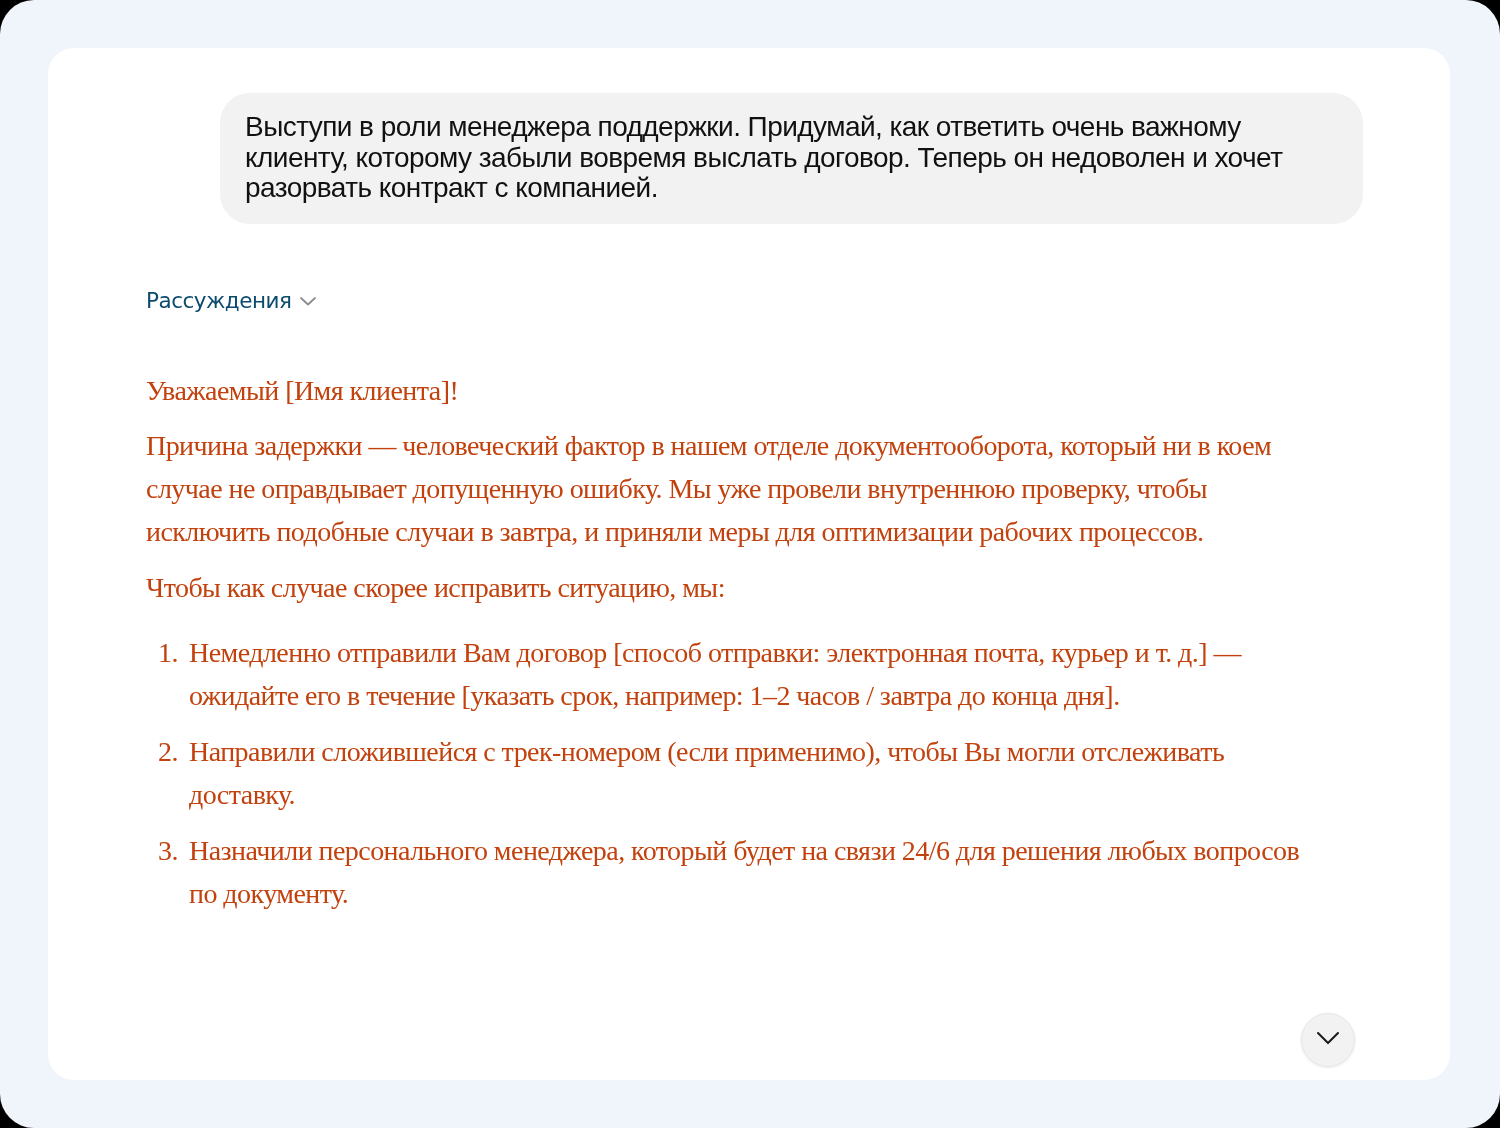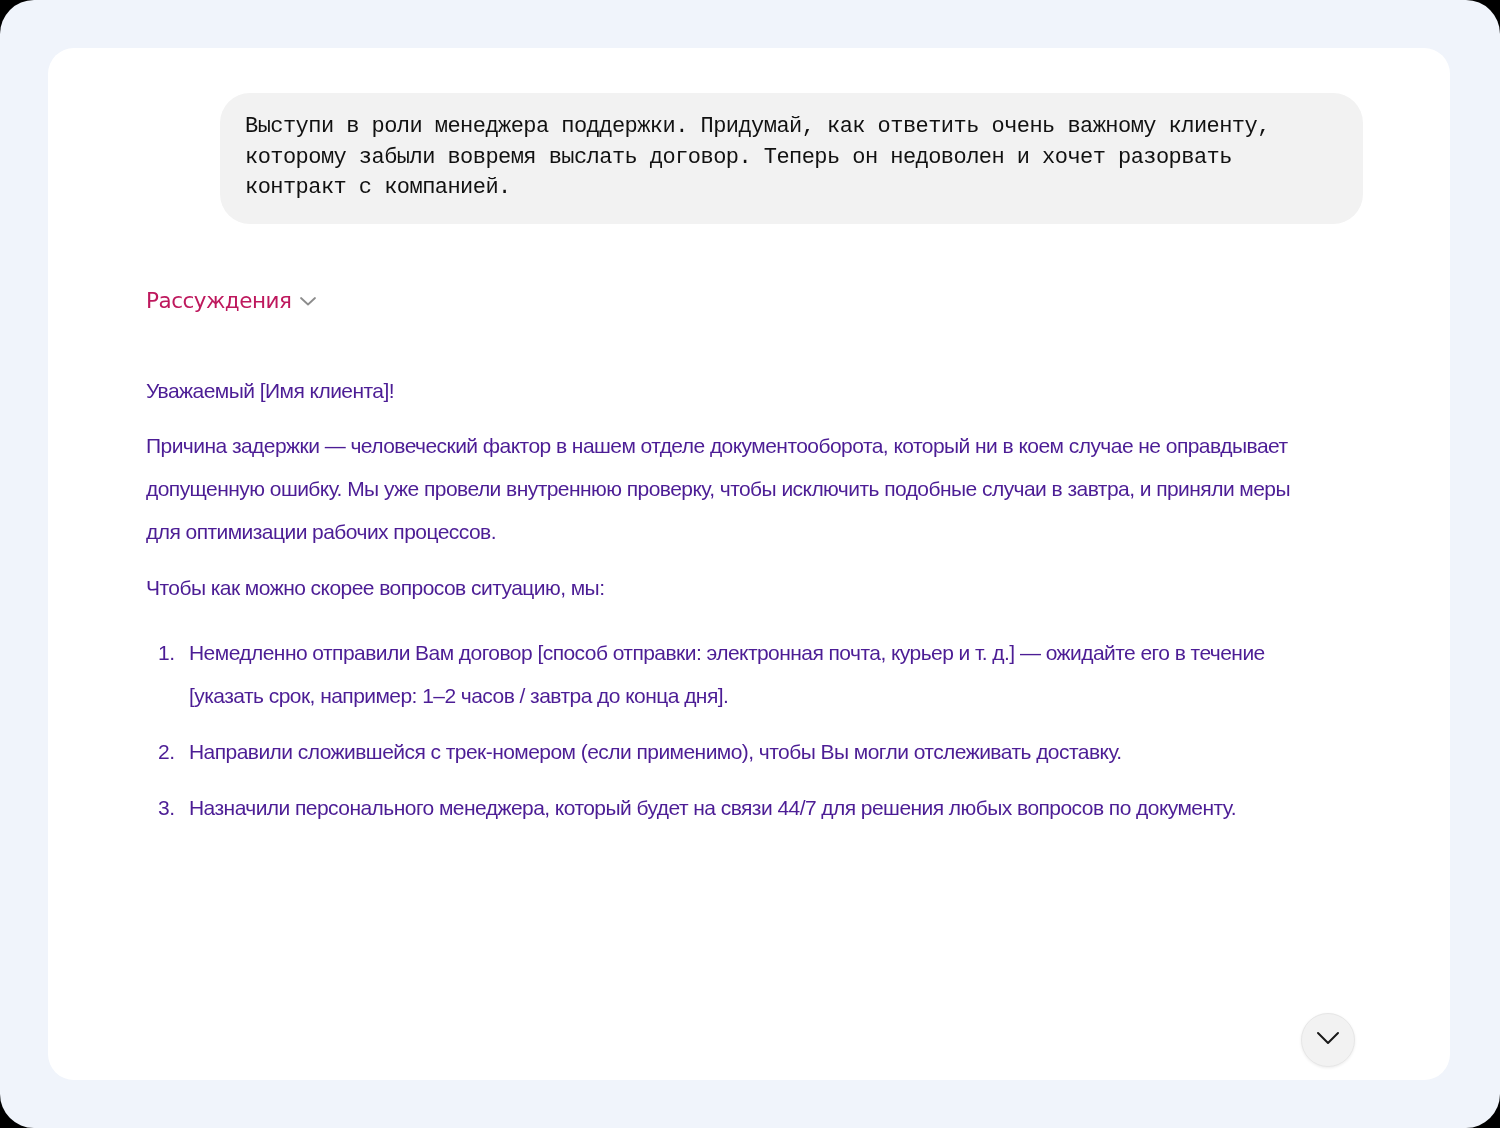--- a/index.html
+++ b/index.html
@@ -25,46 +25,46 @@
       overflow: hidden;
     }
     .user-bubble {
       position: absolute;
       left: 172px; top: 45px;
       width: 1143px;
       min-height: 129px;
       background: #f2f2f2;
       border-radius: 30px;
       padding: 19px 24px 20px 25px;
-      font-family: Liberation Mono, monospace;
-      font-size: 22px;
+      font-family: Liberation Sans, sans-serif;
+      font-size: 28px;
       line-height: 30.5px;
       color: #111111;
       letter-spacing: -0.55px;
     }
     .reasoning {
       position: absolute;
       left: 98px; top: 240px;
       display: flex;
       align-items: center;
       gap: 8px;
       font-family: "DejaVu Sans", sans-serif;
       font-size: 21.5px;
-      color: #be185d;
+      color: #0c4a6e;
       letter-spacing: -0.5px;
       cursor: pointer;
     }
     .reasoning svg { display: block; }
     .answer {
       position: absolute;
       left: 98px; top: 321px;
       width: 1160px;
-      font-family: Liberation Sans, sans-serif;
-      font-size: 21px;
-      color: #4c1d95;
+      font-family: Liberation Serif, serif;
+      font-size: 28px;
+      color: #c2410c;
       letter-spacing: -0.55px;
     }
     .answer p {
       line-height: 43px;
       margin-bottom: 13px;
     }
     .answer p.greeting { margin-bottom: 12px; }
     .answer ol {
       list-style: none;
       margin-top: 22px;
@@ -109,33 +109,33 @@
       <span>
         <svg width="18" height="12" viewBox="0 0 18 12">
           <polyline points="2,3 9,9.5 16,3" fill="none" stroke="#8c8c8c" stroke-width="1.8" stroke-linecap="round" stroke-linejoin="round"></polyline>
         </svg>
       </span>
     </div>
 
     <div class="answer">
       <p class="greeting">Уважаемый [Имя клиента]!</p>
       <p>Причина задержки — человеческий фактор в нашем отделе документооборота, который ни в коем случае не оправдывает допущенную ошибку. Мы уже провели внутреннюю проверку, чтобы исключить подобные случаи в завтра, и приняли меры для оптимизации рабочих процессов.</p>
-      <p>Чтобы как можно скорее вопросов ситуацию, мы:</p>
+      <p>Чтобы как случае скорее исправить ситуацию, мы:</p>
       <ol>
         <li>
           <span class="num">1.</span>
           <span class="txt">Немедленно отправили Вам договор [способ отправки: электронная почта, курьер и т. д.] — ожидайте его в течение [указать срок, например: 1–2 часов / завтра до конца дня].</span>
         </li>
         <li>
           <span class="num">2.</span>
           <span class="txt">Направили сложившейся с трек-номером (если применимо), чтобы Вы могли отслеживать доставку.</span>
         </li>
         <li>
           <span class="num">3.</span>
-          <span class="txt">Назначили персонального менеджера, который будет на связи 44/7 для решения любых вопросов по документу.</span>
+          <span class="txt">Назначили персонального менеджера, который будет на связи 24/6 для решения любых вопросов по документу.</span>
         </li>
       </ol>
     </div>
 
     <div class="scroll-down">
       <span>
         <svg width="24" height="14" viewBox="0 0 24 14">
           <polyline points="2,2 12,12 22,2" fill="none" stroke="#1a1a1a" stroke-width="2" stroke-linecap="round" stroke-linejoin="round"></polyline>
         </svg>
       </span>

